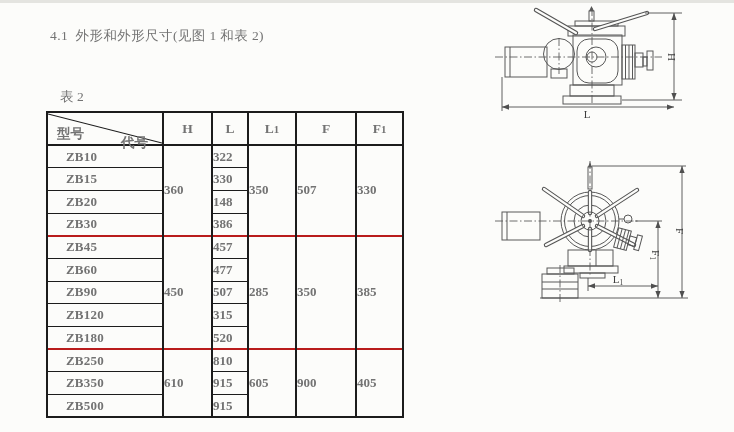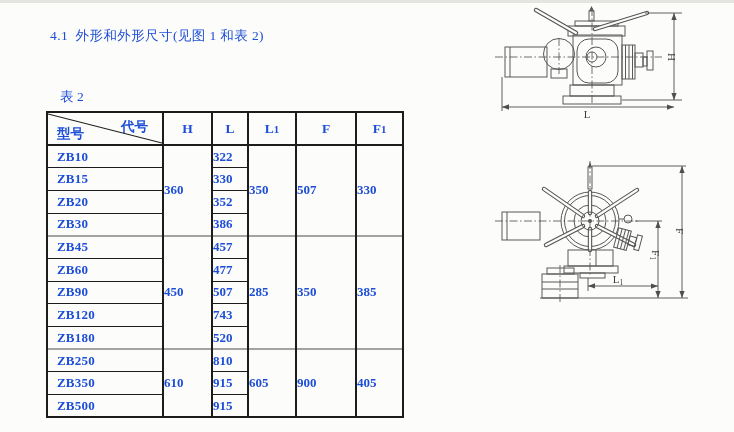--- a/index.html
+++ b/index.html
@@ -1,37 +1,37 @@
 <!DOCTYPE html>
 <html><head>
 <meta charset="utf-8">
 <style>
   html,body{margin:0;padding:0;background:#ffffff;}
   .page{position:relative;width:734px;height:432px;background:#fcfcfa;overflow:hidden;
-        font-family:"Liberation Serif","DejaVu Serif",serif;color:#1d4ed8;}
+        font-family:"Liberation Serif","DejaVu Serif",serif;color:#737373;}
   .scan-edge{position:absolute;left:0;top:0;width:734px;height:3px;background:#e4e4e0;}
   .heading{position:absolute;left:50px;top:27px;font-size:13.5px;white-space:pre;letter-spacing:.4px;}
   .caption{position:absolute;left:60px;top:88px;font-size:13.5px;}
 
   table.dims{position:absolute;left:46px;top:111px;width:356px;border-collapse:collapse;
              table-layout:fixed;font-weight:bold;}
   table.dims{border:2px solid #1c1c1c;}
   .dims th,.dims td{border-left:2px solid #1c1c1c;border-right:2px solid #1c1c1c;
                     border-top:1px solid #1c1c1c;border-bottom:1px solid #1c1c1c;
                     padding:0;font-weight:bold;}
   .dims tr.head th{height:31px;font-size:13.5px;border-bottom:2px solid #1c1c1c;margin-left:45px;}
   .dims tr.body{height:22.7px;}
-  .dims tr.gstart td{border-top:2px solid #a3a3a3;}
-  .dims td.model{text-align:left;padding-left:9px;font-size:13px;letter-spacing:.2px;}
+  .dims tr.gstart td{border-top:2px solid #b91c1c;}
+  .dims td.model{text-align:left;padding-left:18px;font-size:13px;letter-spacing:.2px;}
   .dims td.num{text-align:left;font-size:13px;}
   .subsz{font-size:.8em;}
   th.diag{position:relative;padding:0;}
   th.diag svg{position:absolute;left:0;top:0;width:100%;height:100%;}
   .lbl-model{position:absolute;left:9px;top:12px;font-size:13.5px;}
-  .lbl-code{position:absolute;right:14px;top:5px;font-size:13.5px;}
+  .lbl-code{position:absolute;right:14px;top:21px;font-size:13.5px;}
 
   svg.draw{position:absolute;}
   svg.draw *{vector-effect:none;}
   .ln{stroke:#585858;stroke-width:1;fill:none;}
   .cl{stroke:#5d5d5d;stroke-width:.9;fill:none;stroke-dasharray:8 2.5 1.5 2.5;}
   .bar-o{stroke:#555;stroke-width:4.4;fill:none;stroke-linecap:round;}
   .bar-i{stroke:#fcfcfa;stroke-width:2.2;fill:none;stroke-linecap:round;}
   .dim{stroke:#4f4f4f;stroke-width:.9;fill:none;}
   .dimtxt{font-family:"Liberation Serif","DejaVu Serif",serif;font-size:11px;fill:#3d3d3d;}
   .dimsub{font-size:7.5px;}
@@ -77,21 +77,21 @@
       <td class="num" rowspan="4">350</td>
       <td class="num" rowspan="4">507</td>
       <td class="num" rowspan="4">330</td>
     </tr>
     <tr class="body">
       <td class="model">ZB15</td>
       <td class="num">330</td>
     </tr>
     <tr class="body">
       <td class="model">ZB20</td>
-      <td class="num">352</td>
+      <td class="num">148</td>
     </tr>
     <tr class="body">
       <td class="model">ZB30</td>
       <td class="num">386</td>
     </tr>
 
     <tr class="body gstart">
       <td class="model">ZB45</td>
       <td class="num" rowspan="5">450</td>
       <td class="num">457</td>
@@ -102,21 +102,21 @@
     <tr class="body">
       <td class="model">ZB60</td>
       <td class="num">477</td>
     </tr>
     <tr class="body">
       <td class="model">ZB90</td>
       <td class="num">507</td>
     </tr>
     <tr class="body">
       <td class="model">ZB120</td>
-      <td class="num">743</td>
+      <td class="num">315</td>
     </tr>
     <tr class="body">
       <td class="model">ZB180</td>
       <td class="num">520</td>
     </tr>
 
     <tr class="body gstart">
       <td class="model">ZB250</td>
       <td class="num" rowspan="3">610</td>
       <td class="num">810</td>

